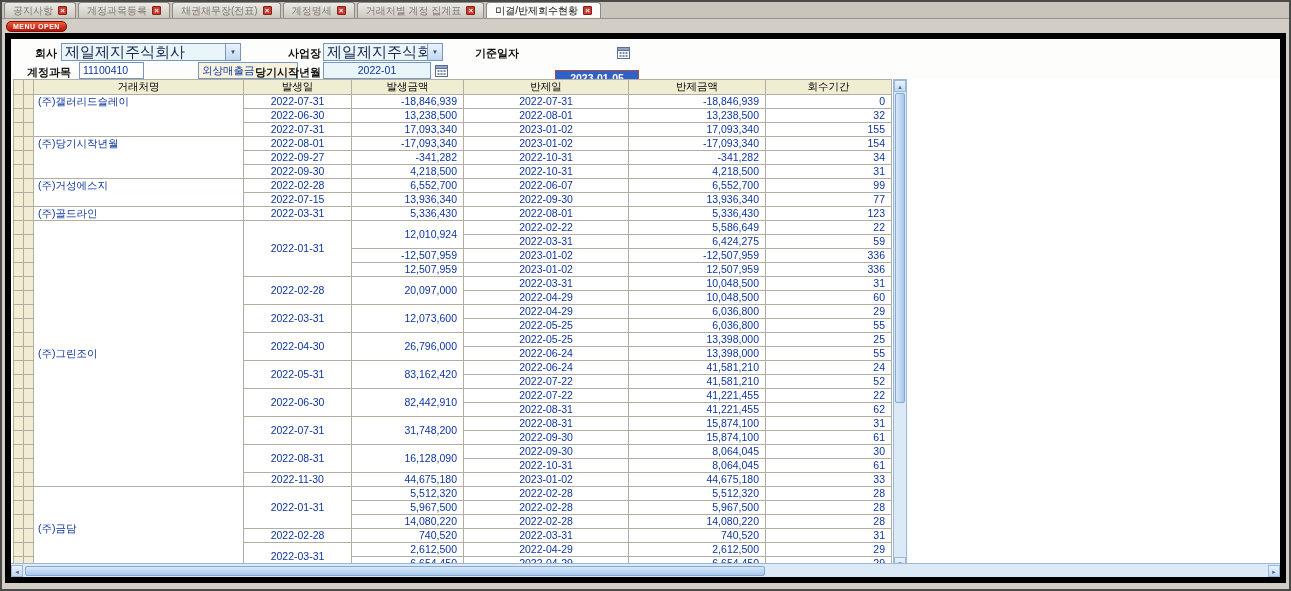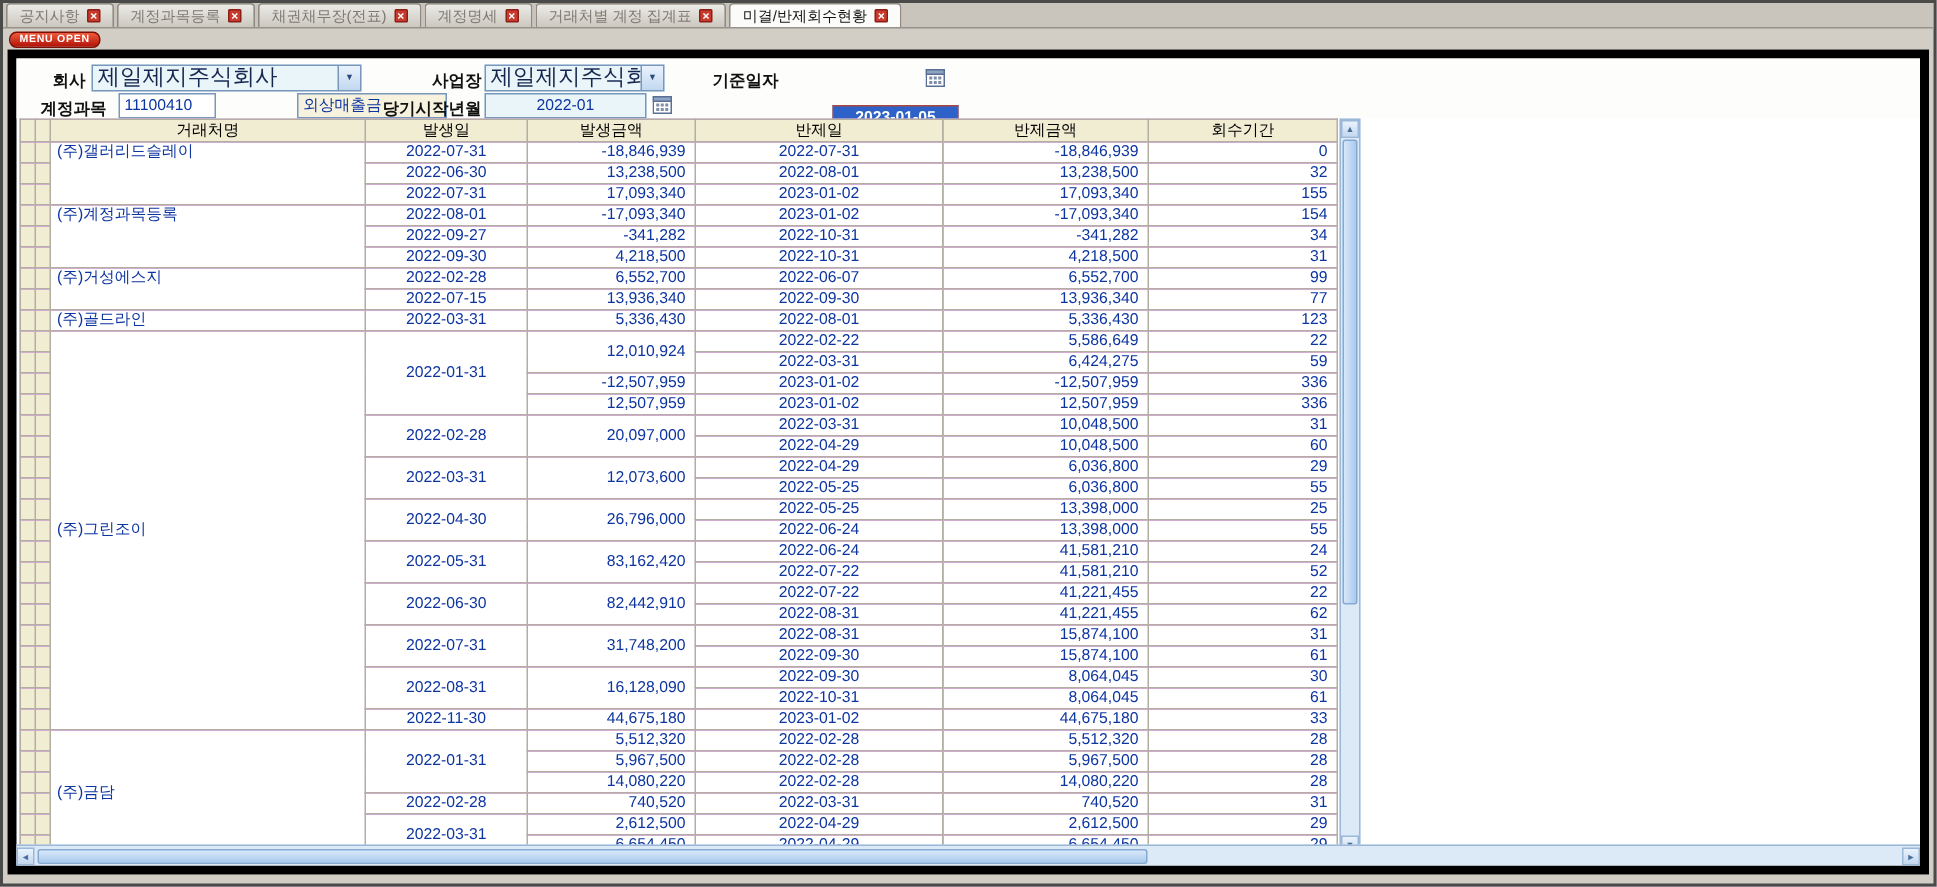--- a/index.html
+++ b/index.html
@@ -217,21 +217,21 @@
               <td class="c-gut"></td>
               <td class="c-date">2022-07-31</td>
               <td class="c-num">17,093,340</td>
               <td class="c-date">2023-01-02</td>
               <td class="c-num">17,093,340</td>
               <td class="c-num">155</td>
             </tr>
             <tr>
               <td class="c-gut"></td>
               <td class="c-gut"></td>
-              <td class="c-name va-top" rowspan="3">(주)계정과목등록</td>
+              <td class="c-name va-top" rowspan="3">(주)당기시작년월</td>
               <td class="c-date">2022-08-01</td>
               <td class="c-num">-17,093,340</td>
               <td class="c-date">2023-01-02</td>
               <td class="c-num">-17,093,340</td>
               <td class="c-num">154</td>
             </tr>
             <tr>
               <td class="c-gut"></td>
               <td class="c-gut"></td>
               <td class="c-date">2022-09-27</td>

